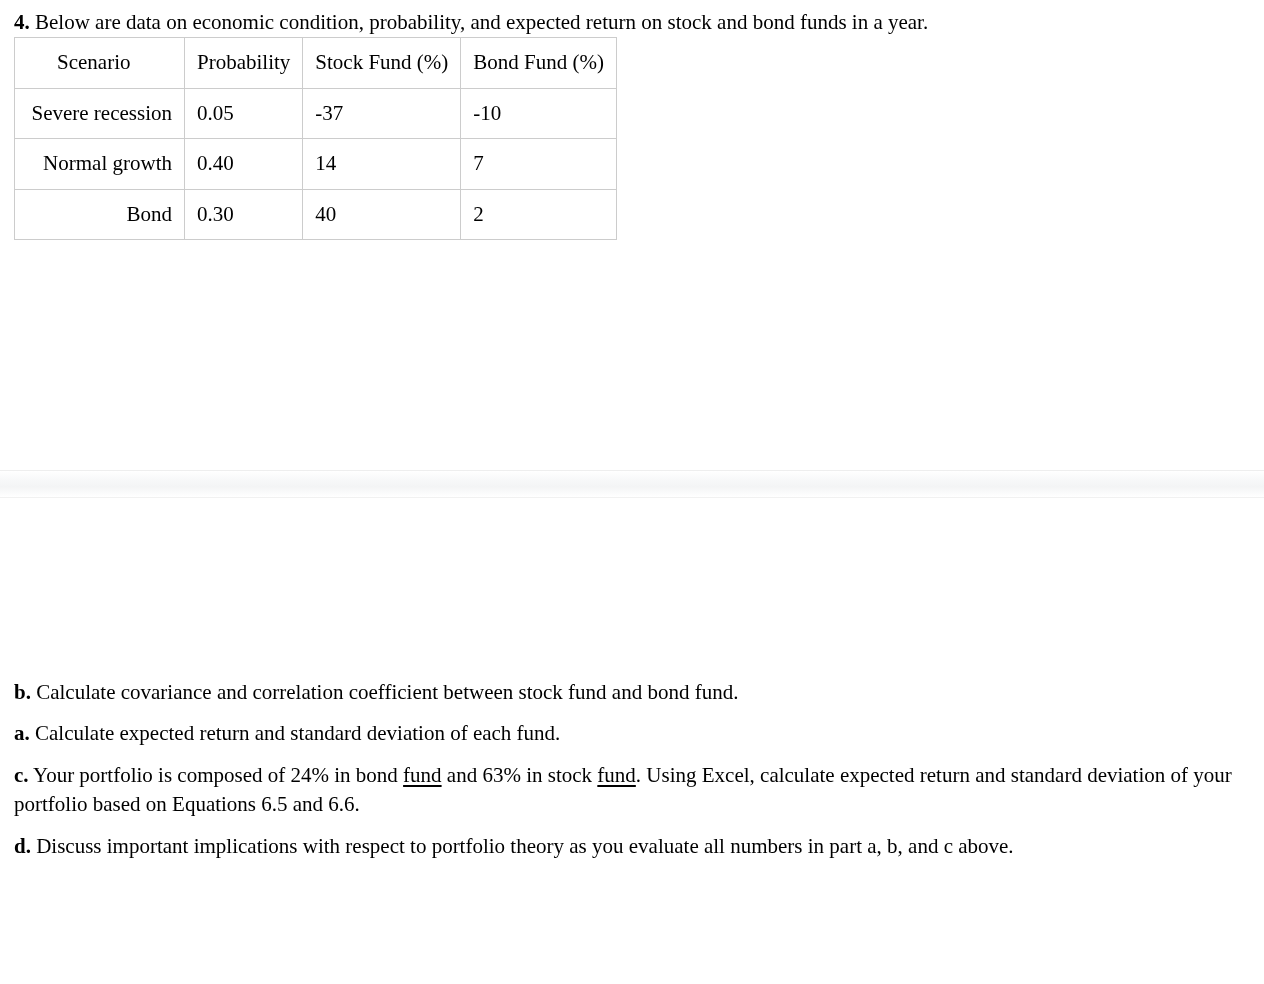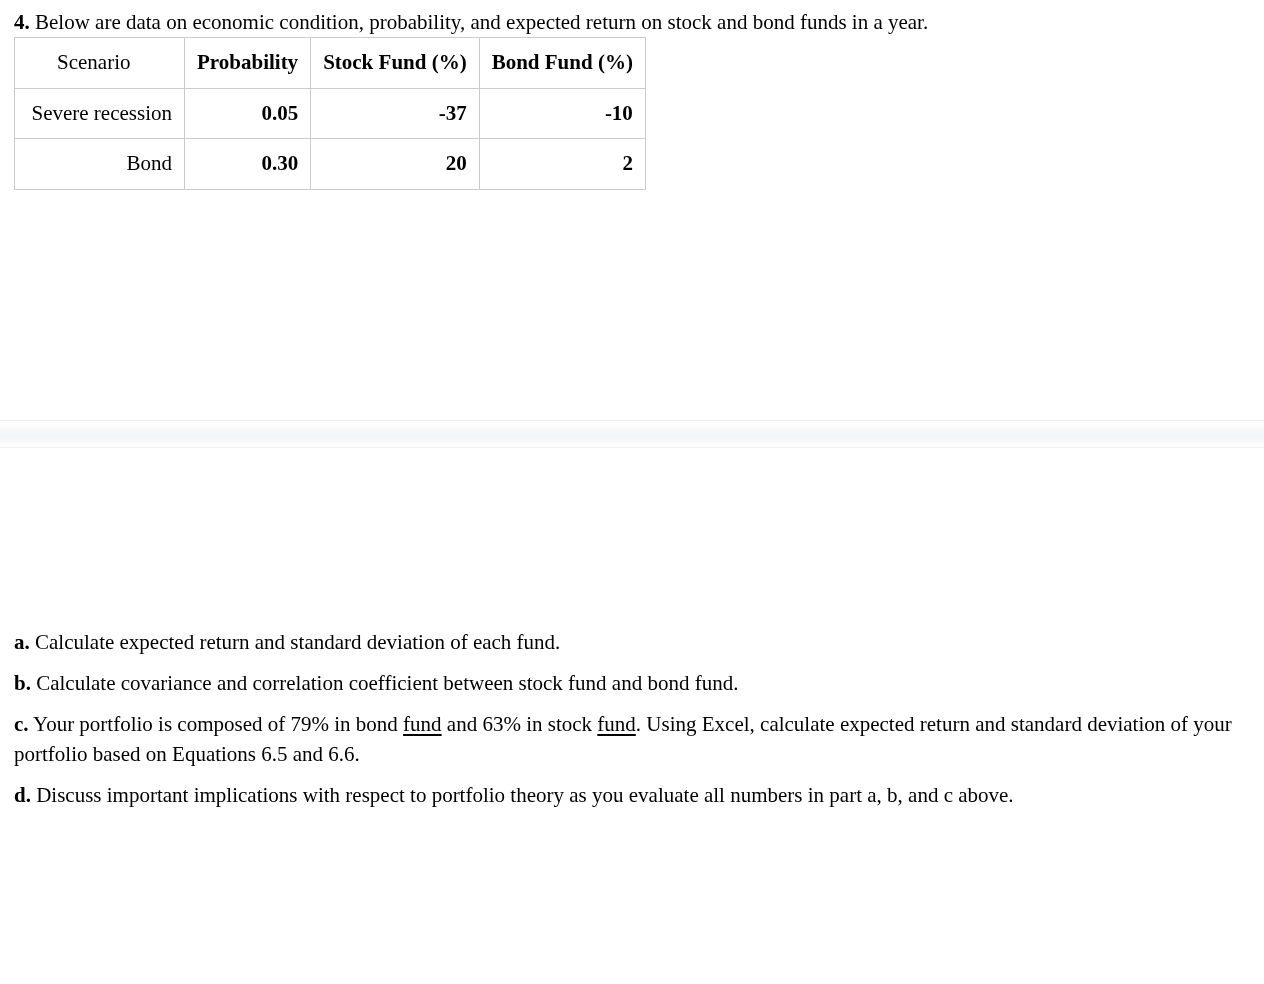--- a/index.html
+++ b/index.html
@@ -34,22 +34,21 @@
     }
     table.data th.scenario-header {
       text-align: left;
       width: 170px;
       padding-left: 42px;
     }
     table.data td.scenario {
       text-align: right;
     }
     table.data th.cheader, table.data td.cval {
-      text-align: right;
-      font-weight: bold;
+      text-align: left;
     }
     .divider-band {
       height: 28px;
       margin: 0 -14px 0 -14px;
       background: linear-gradient(to bottom, #ffffff 0%, #f6f7f8 40%, #f3f4f5 60%, #ffffff 100%);
       border-top: 1px solid #eee;
       border-bottom: 1px solid #f1f1f1;
     }
     .spacer-mid {
       height: 210px;
@@ -88,44 +87,50 @@
     <th class="cheader">Stock Fund (%)</th>
     <th class="cheader">Bond Fund (%)</th>
   </tr>
   <tr>
     <td class="scenario">Severe recession</td>
     <td class="cval">0.05</td>
     <td class="cval">-37</td>
     <td class="cval">-10</td>
   </tr>
   <tr>
+    <td class="scenario">Normal growth</td>
+    <td class="cval">0.40</td>
+    <td class="cval">14</td>
+    <td class="cval">7</td>
+  </tr>
+  <tr>
     <td class="scenario">Bond</td>
     <td class="cval">0.30</td>
-    <td class="cval">20</td>
+    <td class="cval">40</td>
     <td class="cval">2</td>
   </tr>
 </tbody>
   </table>
 
 <div class="spacer-mid"></div>
 
 <div class="divider-band"></div>
 
 <div class="spacer-after-band"></div>
 
 <div class="questions">
   <p>
+    <span class="bold">b.</span>
+    <span>Calculate covariance and correlation coefficient between stock fund and bond fund.</span>
+  </p>
+  <p>
     <span class="bold">a.</span>
     <span>Calculate expected return and standard deviation of each fund.</span>
   </p>
   <p>
-    <span class="bold">b.</span>
-    <span>Calculate covariance and correlation coefficient between stock fund and bond fund.</span>
-  </p>
-  <p>
     <span class="bold">c.</span>
-    <span>Your portfolio is composed of 79% in bond </span><span class="spellwave">fund</span><span> and 63% in stock </span><span class="spellwave">fund</span><span>. Using Excel, calculate expected return and standard deviation of your portfolio based on Equations 6.5 and 6.6.</span>
+    <span>Your portfolio is composed of 24% in bond </span><span class="spellwave">fund</span><span> and 63% in stock </span><span class="spellwave">fund</span><span>. Using Excel, calculate expected return and standard deviation of your portfolio based on Equations 6.5 and 6.6.</span>
   </p>
   <p>
     <span class="bold">d.</span>
     <span>Discuss important implications with respect to portfolio theory as you evaluate all numbers in part a, b, and c above.</span>
   </p>
 </div>
 
 </body></html>

